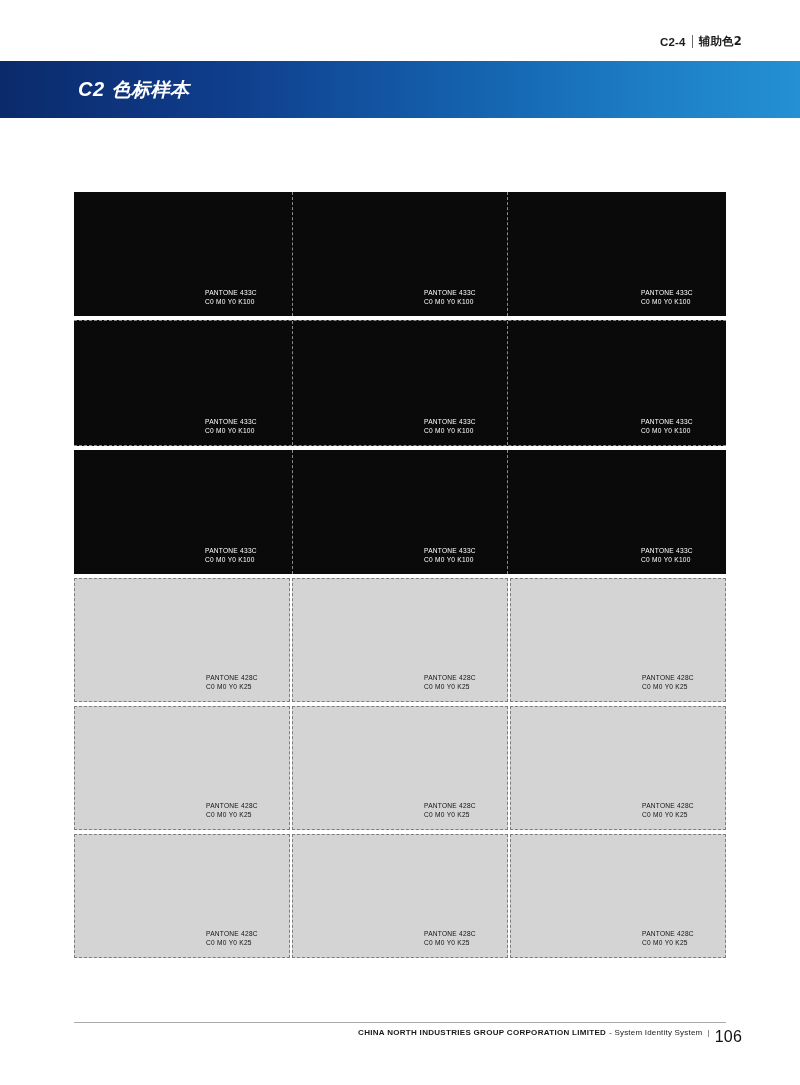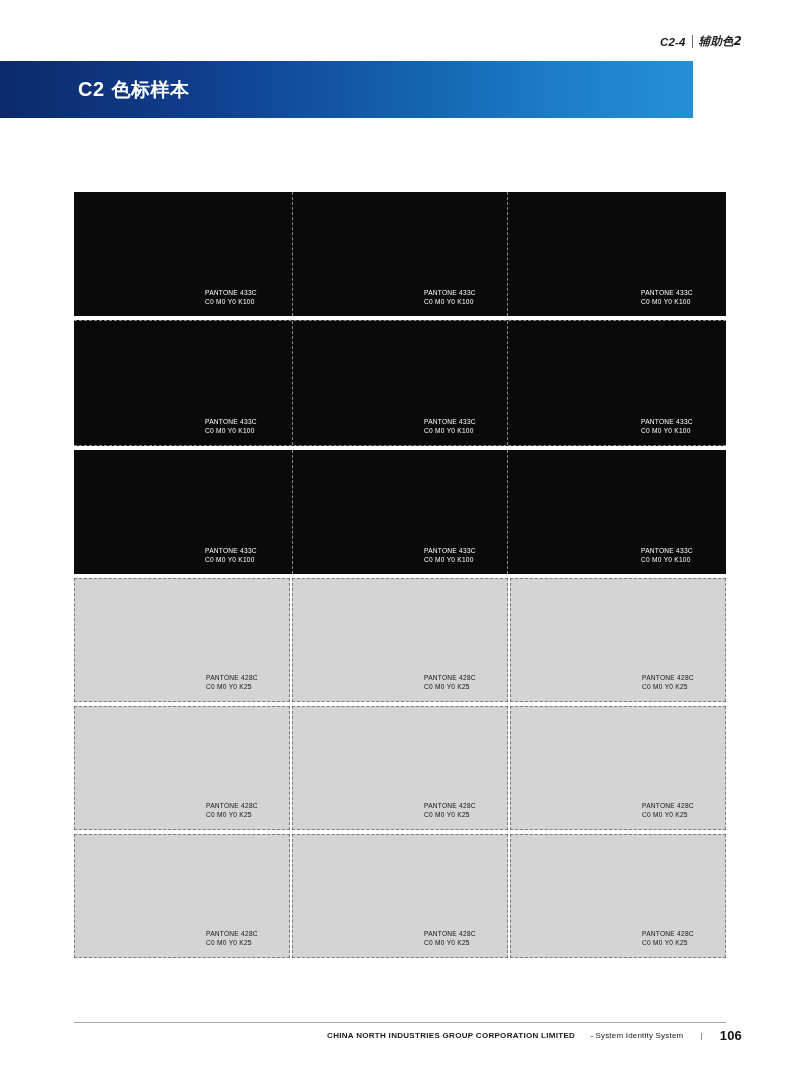--- a/index.html
+++ b/index.html
@@ -19,21 +19,20 @@
   .top-tag {
     position: absolute;
     top: 34px;
     right: 58px;
     display: flex;
     align-items: center;
     font-size: 11.5px;
     font-weight: bold;
     color: #1a1a1a;
     letter-spacing: 0.2px;
-    font-style: italic;
   }
   .top-tag .code {
     margin-right: 6px;
   }
   .top-tag .divider {
     width: 1px;
     height: 13px;
     background: #6a6a6a;
     margin-right: 6px;
   }
@@ -42,23 +41,24 @@
     font-weight: bold;
     font-size: 11.5px;
     text-align: center;
   }
 
   
   .header-band {
     position: absolute;
     top: 61px;
     left: 0;
-    width: 693px;
+    width: 800px;
     height: 57px;
     background: linear-gradient(90deg, #0b2a6b 0%, #0f3d8c 28%, #1461ad 58%, #1d7fc6 82%, #2590d4 100%);
+    font-style: italic;
   }
   .header-title {
     position: absolute;
     left: 78px;
     top: 16px;
     color: #ffffff;
     font-size: 19px;
     font-weight: bold;
     letter-spacing: 0.5px;
     font-family: "DejaVu Sans", sans-serif;
@@ -141,42 +141,41 @@
     top: 1022px;
     width: 652px;
     height: 1px;
     background: #a8a8a8;
   }
   .footer {
     position: absolute;
     right: 58px;
     top: 1028px;
     display: flex;
-    align-items: center;
+    align-items: flex-start;
     font-size: 8px;
     color: #1a1a1a;
     letter-spacing: 0.2px;
-    gap: 12px;
   }
   .footer .company {
     font-weight: bold;
     font-size: 8px;
     letter-spacing: 0.3px;
   }
   .footer .sys {
     font-size: 8px;
     margin-left: 3px;
   }
   .footer .sep {
     margin: 0 5px;
     color: #555;
   }
   .footer .page {
-    font-weight: bold;
-    font-size: 13px;
+    font-weight: normal;
+    font-size: 16px;
     color: #111;
   }
 </style>
 </head>
 <body>
 
 <div class="top-tag">
   <span class="code">C2-4</span>
   <span class="divider"></span>
   <span class="cn">辅助色2</span>

